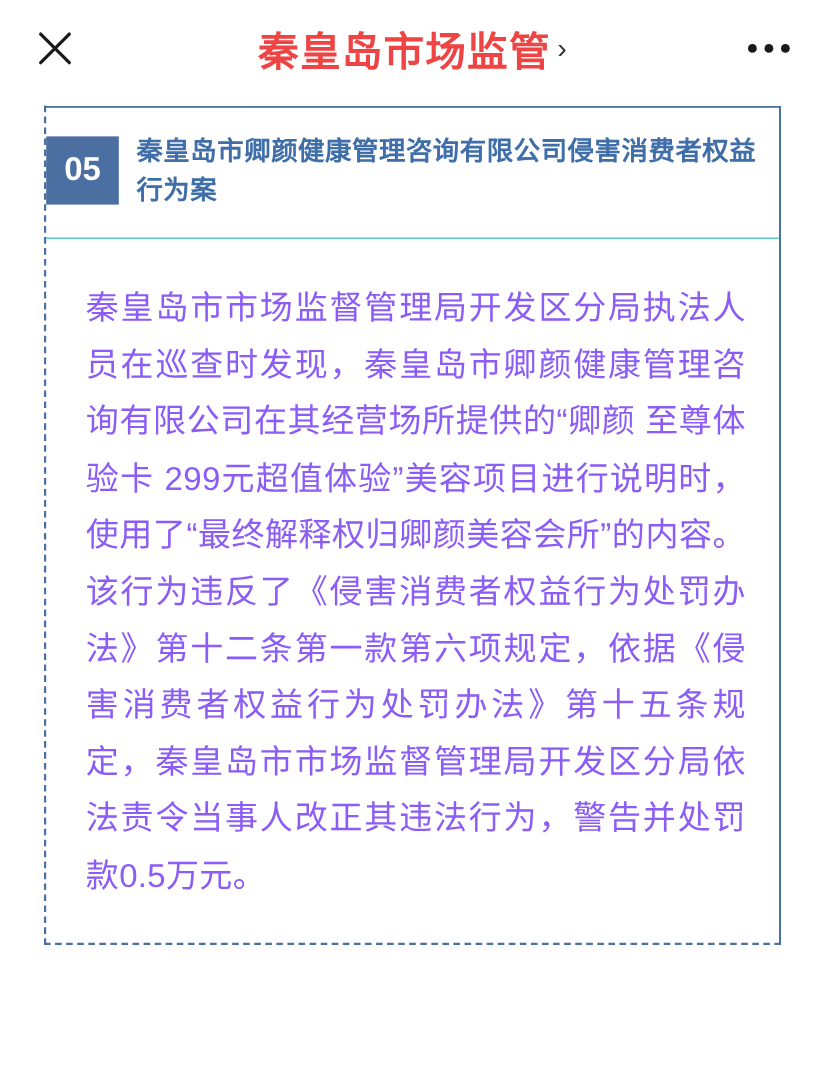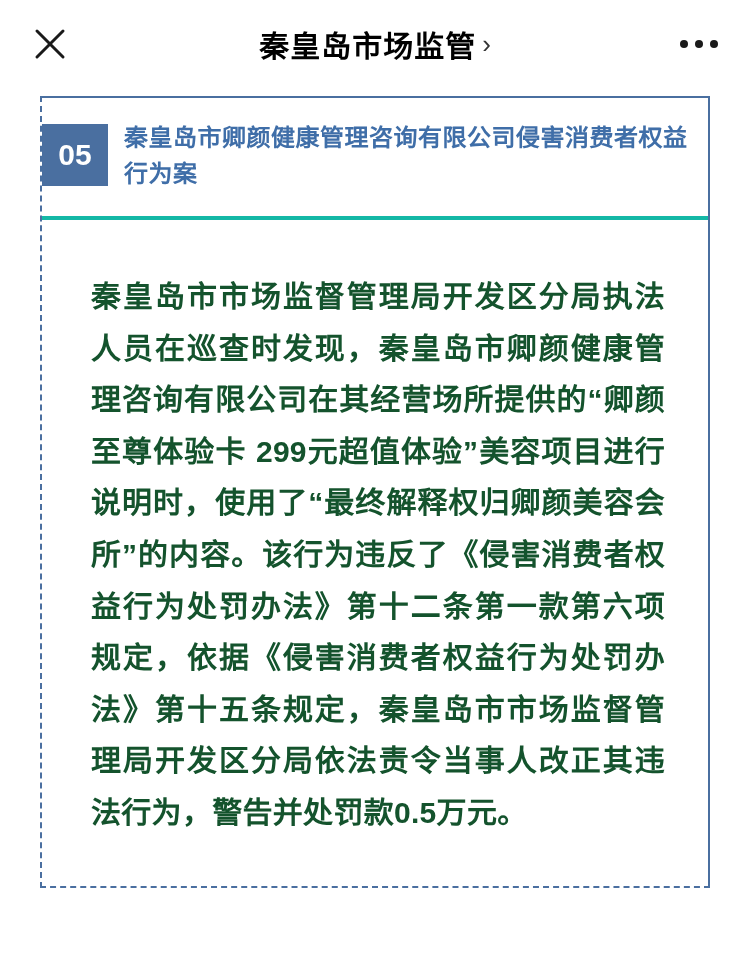--- a/index.html
+++ b/index.html
@@ -37,23 +37,23 @@
   }
   .close-btn svg { display: block; }
   .topbar-title-wrap {
     display: flex;
     align-items: center;
     justify-content: center;
     gap: 4px;
     max-width: 440px;
   }
   .topbar-title {
-    font-size: 30px;
+    font-size: 37px;
     font-weight: bold;
-    color: #000000;
+    color: #ef4444;
     letter-spacing: 1px;
     white-space: nowrap;
   }
   .topbar-chevron {
     font-size: 26px;
     color: #333;
     font-weight: 300;
     line-height: 1;
     margin-left: 2px;
   }
@@ -87,21 +87,21 @@
     border-top: 2px solid #4a6fa0;
     border-right: 2px solid #4a6fa0;
     box-sizing: border-box;
     background: #ffffff;
     padding: 0;
   }
   .card-header {
     position: relative;
     display: flex;
     align-items: stretch;
-    border-bottom: 4px solid #14b8a6;
+    border-bottom: 1px solid #14b8a6;
     min-height: 118px;
   }
   .badge {
     flex: 0 0 auto;
     width: 66px;
     background: #4a6fa0;
     color: #ffffff;
     font-size: 30px;
     font-weight: bold;
     display: flex;
@@ -119,25 +119,24 @@
     font-weight: bold;
     line-height: 1.5;
     letter-spacing: 0.5px;
   }
   .card-body {
     padding: 34px 26px 30px 32px;
   }
   .body-text {
     font-size: 30px;
     line-height: 1.72;
-    color: #14532d;
+    color: #8b5cf6;
     text-align: justify;
     letter-spacing: 0.3px;
-    margin: 17px;
-    font-weight: bold;
+    margin: 4px;
   }
 </style>
 </head>
 <body>
 
 <div class="topbar">
 
   <div class="close-btn">
     <span>
       <svg width="34" height="34" viewBox="0 0 34 34" aria-hidden="true">

